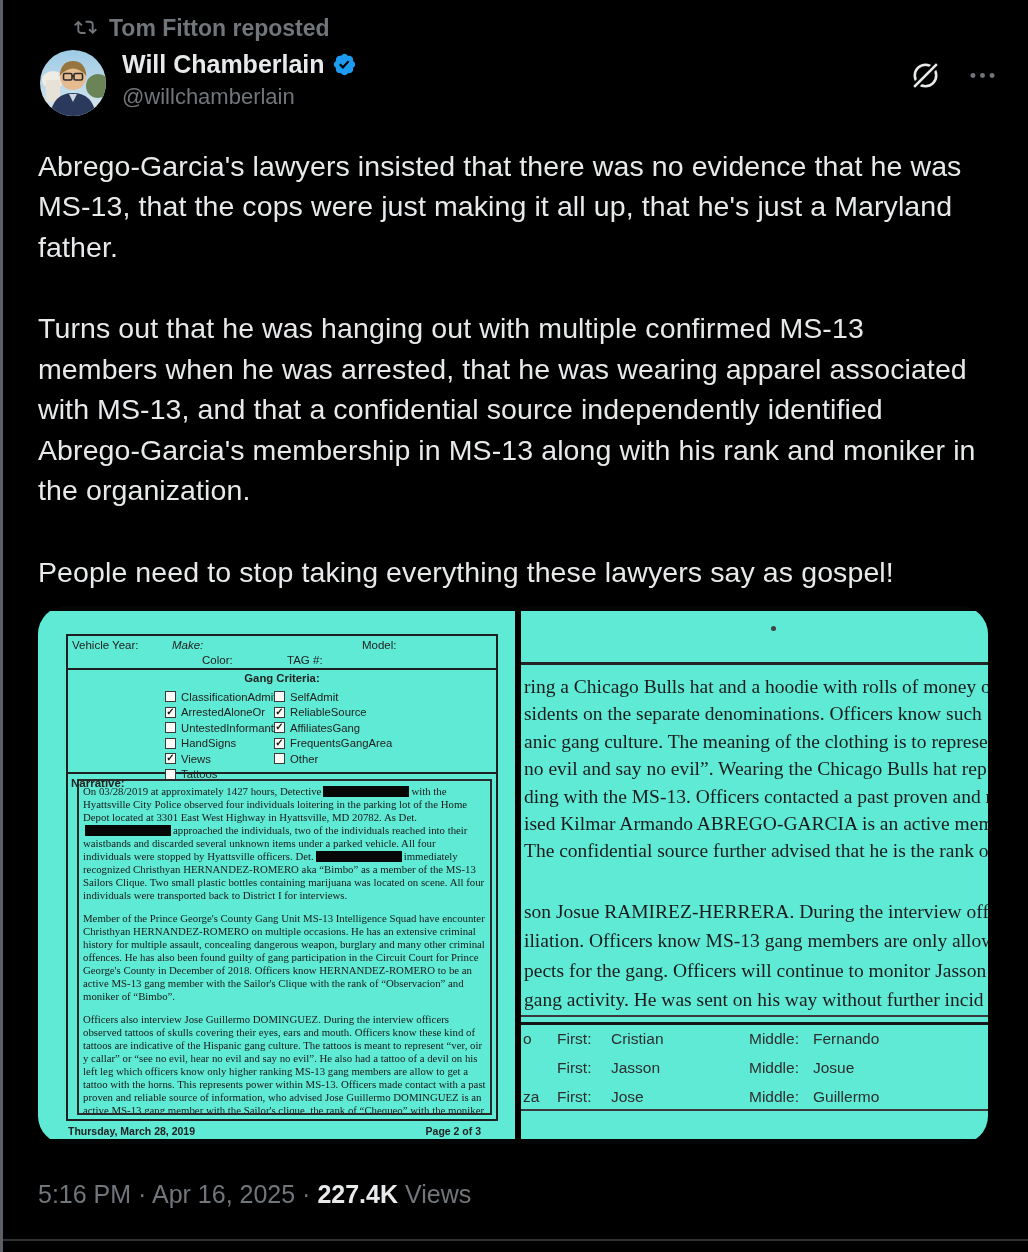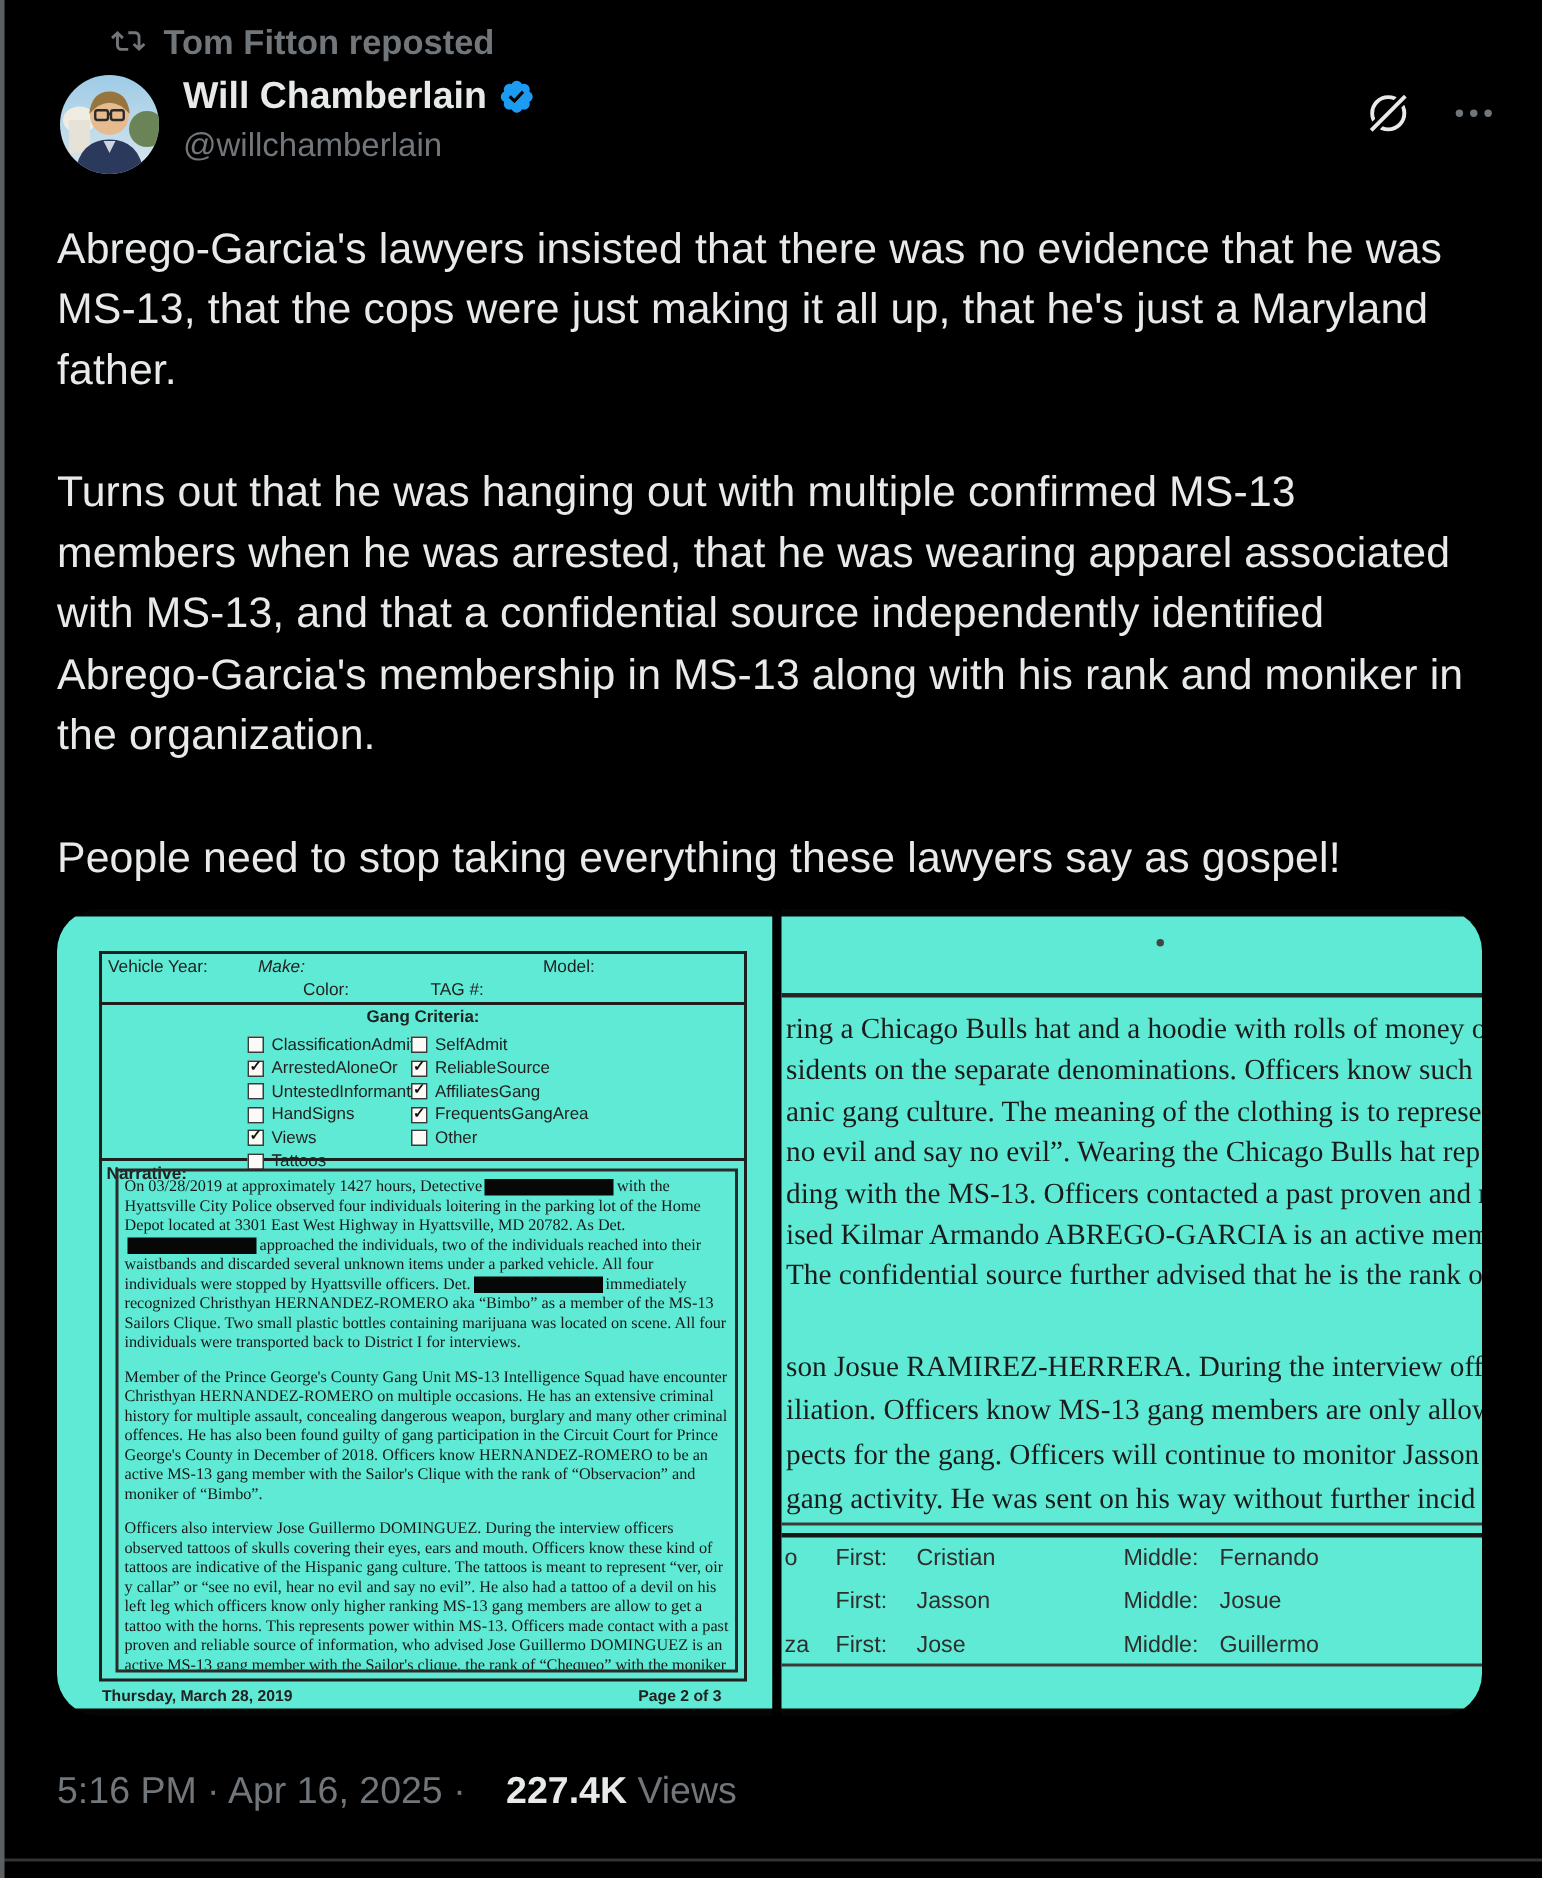--- a/index.html
+++ b/index.html
@@ -69,21 +69,21 @@
   .table-rule-bottom { position: absolute; top: 498px; left: 0; width: 100%; height: 2px; background: #3a3a3a; }
   .name-table { position: absolute; top: 413px; left: 0; width: 100%;
     font-family: "Liberation Sans", sans-serif; font-size: 15.5px; color: #2e2e2e; }
   .nrow { position: relative; height: 29px; }
   .nrow span { position: absolute; top: 6px; white-space: nowrap; }
   .nfrag { left: 2px; } .nfirst-label { left: 36px; } .nfirst { left: 90px; }
   .nmid-label { left: 228px; } .nmid { left: 292px; }
 
   
   .meta-row { margin: 36px 38px 0; font-size: 25px; color: #71767b; }
-  .meta-row .views-count { color: #e7e9ea; font-weight: 700; margin-left: 20px; }
+  .meta-row .views-count { color: #e7e9ea; font-weight: 700; }
   .bottom-divider { margin-top: 30px; height: 2px; background: #2f3336; width: 100%; }
 </style>
 </head>
 <body>
 
 <div class="edge-line"></div>
 
 <div class="repost-row">
   <svg viewBox="0 0 24 24">
       <path d="M4.5 3.88l4.432 4.14-1.364 1.46L5.5 7.55v6.34c0 .966.784 1.75 1.75 1.75H12v2H7.25c-2.07 0-3.75-1.68-3.75-3.75V7.55L1.432 9.48.068 8.02 4.5 3.88zM16.75 6h-4.7V4h4.7c2.07 0 3.75 1.68 3.75 3.75v6.29l2.068-1.93 1.364 1.46-4.432 4.14-4.432-4.14 1.364-1.46 2.068 1.93V7.75c0-.966-.784-1.75-1.75-1.75z"></path>

